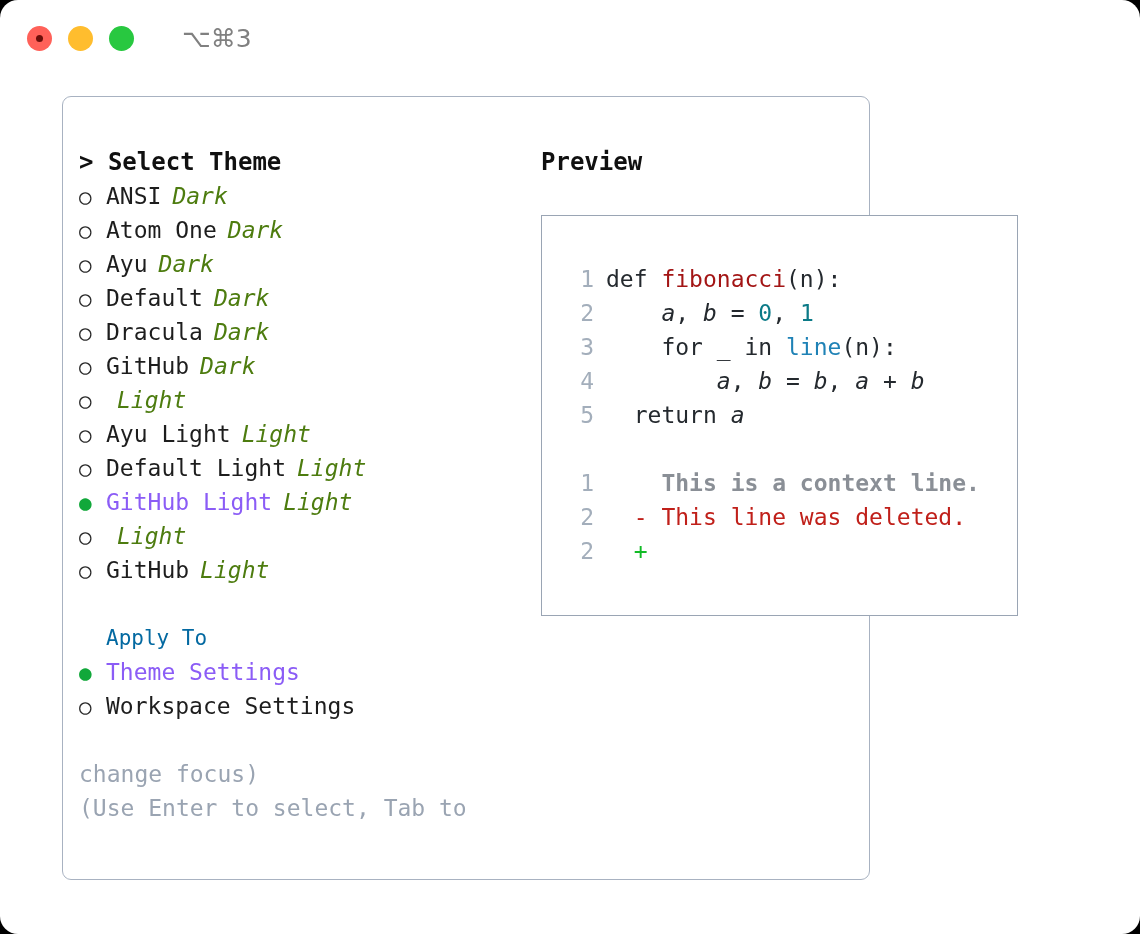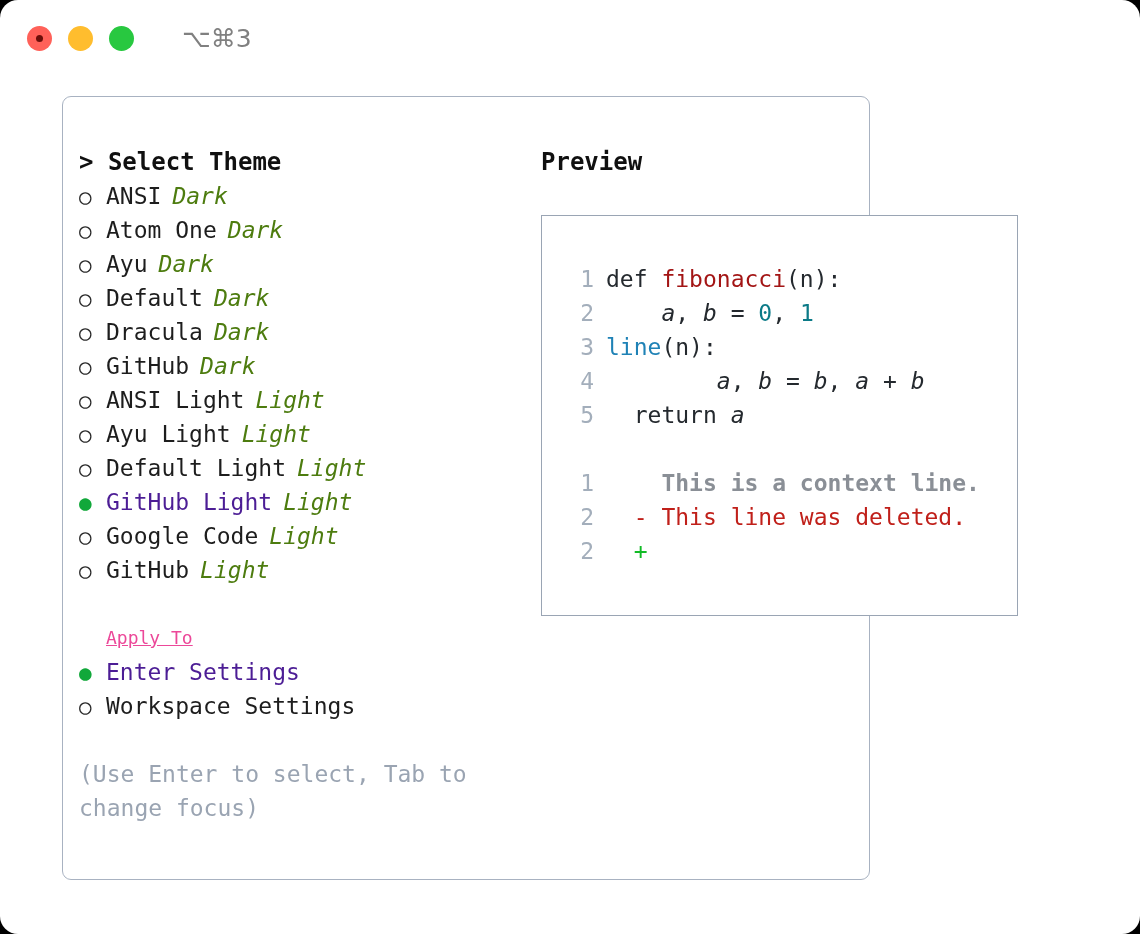--- a/index.html
+++ b/index.html
@@ -103,30 +103,29 @@
   .bullet {
     display: inline-block;
     width: 27px;
     flex: 0 0 27px;
     font-size: 21px;
     line-height: 34px;
   }
   .bullet.off { color: #2a2a2a; }
   .bullet.on  { color: #11a83a; }
   .opt-label { color: #1d1d1d; }
-  .opt-label.sel { color: #4c1d95; }
+  .opt-label.sel { color: #8b5cf6; }
   .opt-suffix { color: #4d7c0f; margin-left: 11px; font-style: italic; }
 
   .section-head {
-    font-size: 18px;
-    color: #ec4899;
+    font-size: 21px;
+    color: #0369a1;
     line-height: 34px;
     padding-left: 27px;
     white-space: pre;
-    text-decoration: underline;
   }
 
   .spacer-row { height: 34px; }
 
   .hint {
     font-size: 23px;
     color: #9aa4b2;
     line-height: 34px;
     white-space: pre;
   }
@@ -187,49 +186,49 @@
 
       <div class="left-col">
         <div class="heading">&gt; Select Theme</div>
         <div id="theme-items">
             <div class="opt-row"><span class="bullet off">○</span><span class="opt-label">ANSI</span><span class="opt-suffix">Dark</span></div>
             <div class="opt-row"><span class="bullet off">○</span><span class="opt-label">Atom One</span><span class="opt-suffix">Dark</span></div>
             <div class="opt-row"><span class="bullet off">○</span><span class="opt-label">Ayu</span><span class="opt-suffix">Dark</span></div>
             <div class="opt-row"><span class="bullet off">○</span><span class="opt-label">Default</span><span class="opt-suffix">Dark</span></div>
             <div class="opt-row"><span class="bullet off">○</span><span class="opt-label">Dracula</span><span class="opt-suffix">Dark</span></div>
             <div class="opt-row"><span class="bullet off">○</span><span class="opt-label">GitHub</span><span class="opt-suffix">Dark</span></div>
-            <div class="opt-row"><span class="bullet off">○</span><span class="opt-label">ANSI Light</span><span class="opt-suffix">Light</span></div>
+            <div class="opt-row"><span class="bullet off">○</span><span class="opt-suffix">Light</span></div>
             <div class="opt-row"><span class="bullet off">○</span><span class="opt-label">Ayu Light</span><span class="opt-suffix">Light</span></div>
             <div class="opt-row"><span class="bullet off">○</span><span class="opt-label">Default Light</span><span class="opt-suffix">Light</span></div>
             <div class="opt-row"><span class="bullet on">●</span><span class="opt-label sel">GitHub Light</span><span class="opt-suffix">Light</span></div>
-            <div class="opt-row"><span class="bullet off">○</span><span class="opt-label">Google Code</span><span class="opt-suffix">Light</span></div>
+            <div class="opt-row"><span class="bullet off">○</span><span class="opt-suffix">Light</span></div>
             <div class="opt-row"><span class="bullet off">○</span><span class="opt-label">GitHub</span><span class="opt-suffix">Light</span></div>
           </div>
 
         <div class="spacer-row"></div>
 
         <div class="section-head">Apply To</div>
         <div id="apply-items">
-            <div class="opt-row"><span class="bullet on">●</span><span class="opt-label sel">Enter Settings</span></div>
+            <div class="opt-row"><span class="bullet on">●</span><span class="opt-label sel">Theme Settings</span></div>
             <div class="opt-row"><span class="bullet off">○</span><span class="opt-label">Workspace Settings</span></div>
           </div>
 
         <div class="spacer-row"></div>
 
+        <div class="hint">change focus)</div>
         <div class="hint">(Use Enter to select, Tab to</div>
-        <div class="hint">change focus)</div>
       </div>
 
       <div class="right-col">
         <div class="heading">Preview</div>
         <div class="preview-box">
           <div id="code-lines">
               <div class="code-line"><span class="lineno">1</span><span class="tok-kw">def </span><span class="tok-func">fibonacci</span><span class="tok-plain">(n):</span></div>
               <div class="code-line"><span class="lineno">2</span><span class="tok-plain">    </span><span class="tok-var">a</span><span class="tok-plain">, </span><span class="tok-var">b</span><span class="tok-plain"> = </span><span class="tok-num">0</span><span class="tok-plain">, </span><span class="tok-num">1</span></div>
-              <div class="code-line"><span class="lineno">3</span><span class="tok-builtin">line</span><span class="tok-plain">(n):</span></div>
+              <div class="code-line"><span class="lineno">3</span><span class="tok-kw">    for _ in </span><span class="tok-builtin">line</span><span class="tok-plain">(n):</span></div>
               <div class="code-line"><span class="lineno">4</span><span class="tok-plain">        </span><span class="tok-var">a</span><span class="tok-plain">, </span><span class="tok-var">b</span><span class="tok-plain"> = </span><span class="tok-var">b</span><span class="tok-plain">, </span><span class="tok-var">a</span><span class="tok-plain"> + </span><span class="tok-var">b</span></div>
               <div class="code-line"><span class="lineno">5</span><span class="tok-kw">  return </span><span class="tok-var">a</span></div>
             </div>
           <div class="gap-line"></div>
           <div id="diff-lines">
               <div class="code-line"><span class="lineno">1</span><span class="tok-ctx">    </span><span class="tok-ctx">This is a context line.</span></div>
               <div class="code-line"><span class="lineno">2</span><span class="tok-del">  - </span><span class="tok-del">This line was deleted.</span></div>
               <div class="code-line"><span class="lineno">2</span><span class="tok-add">  + </span></div>
             </div>
         </div>

